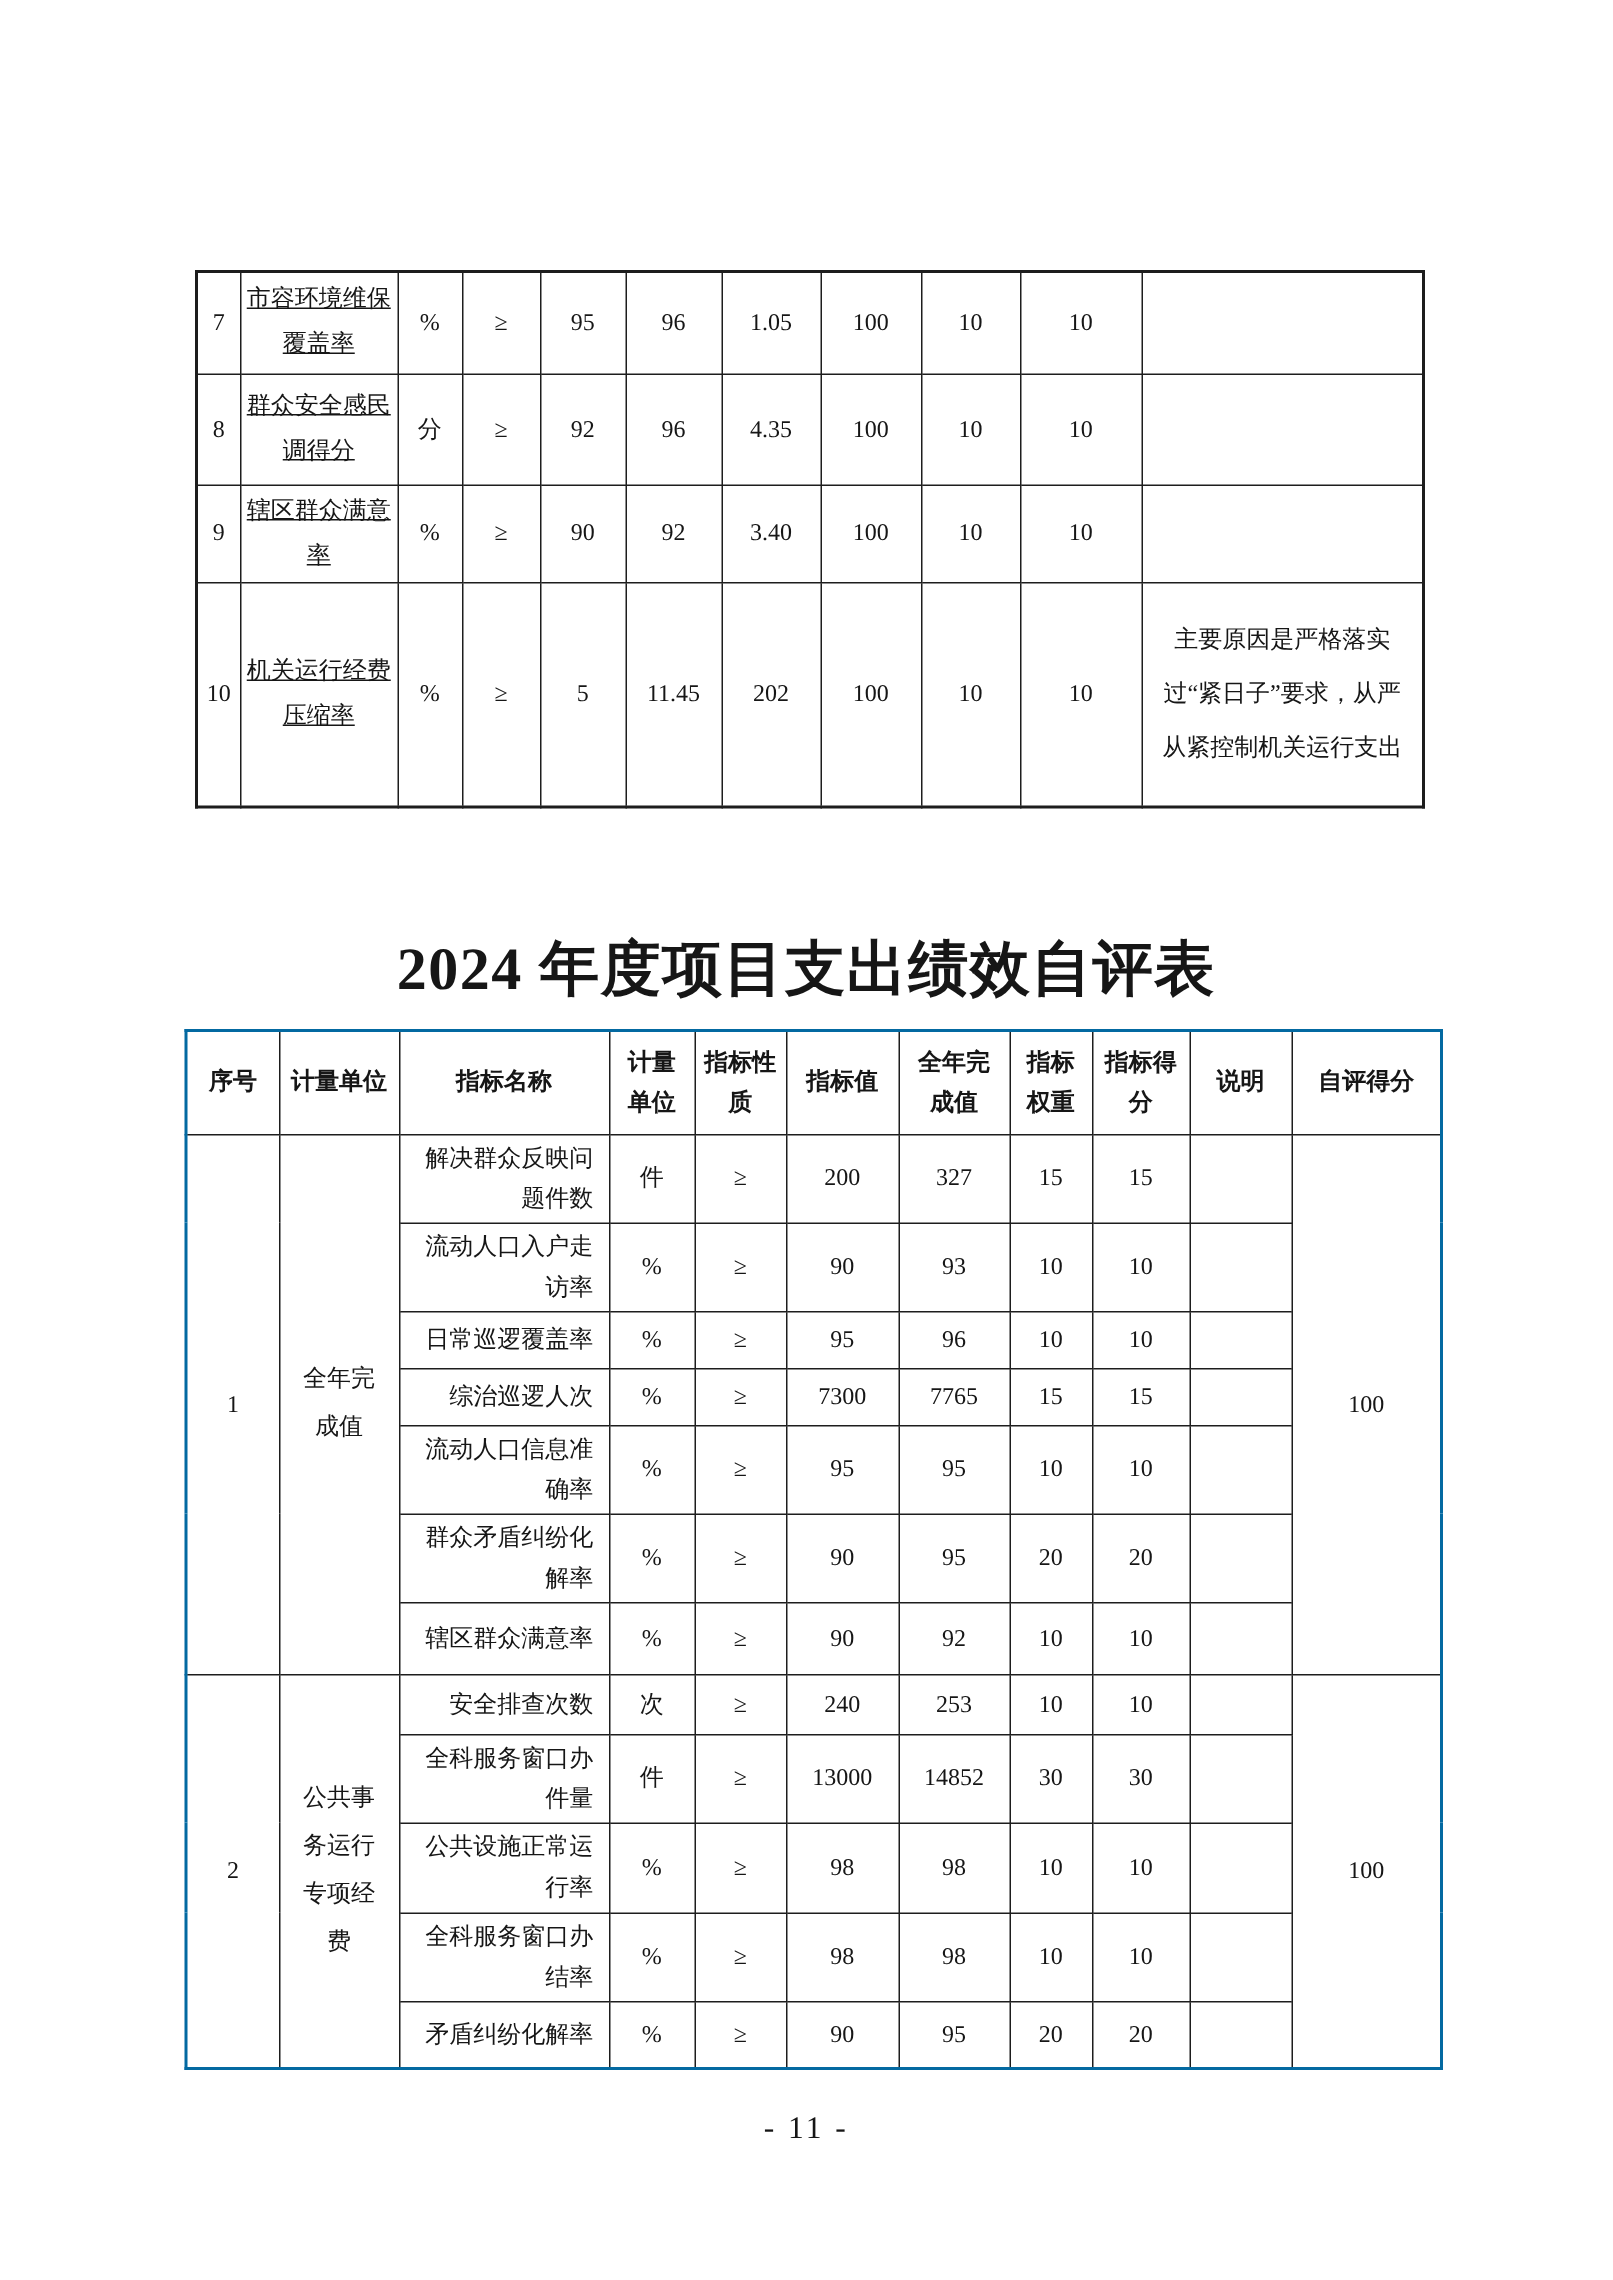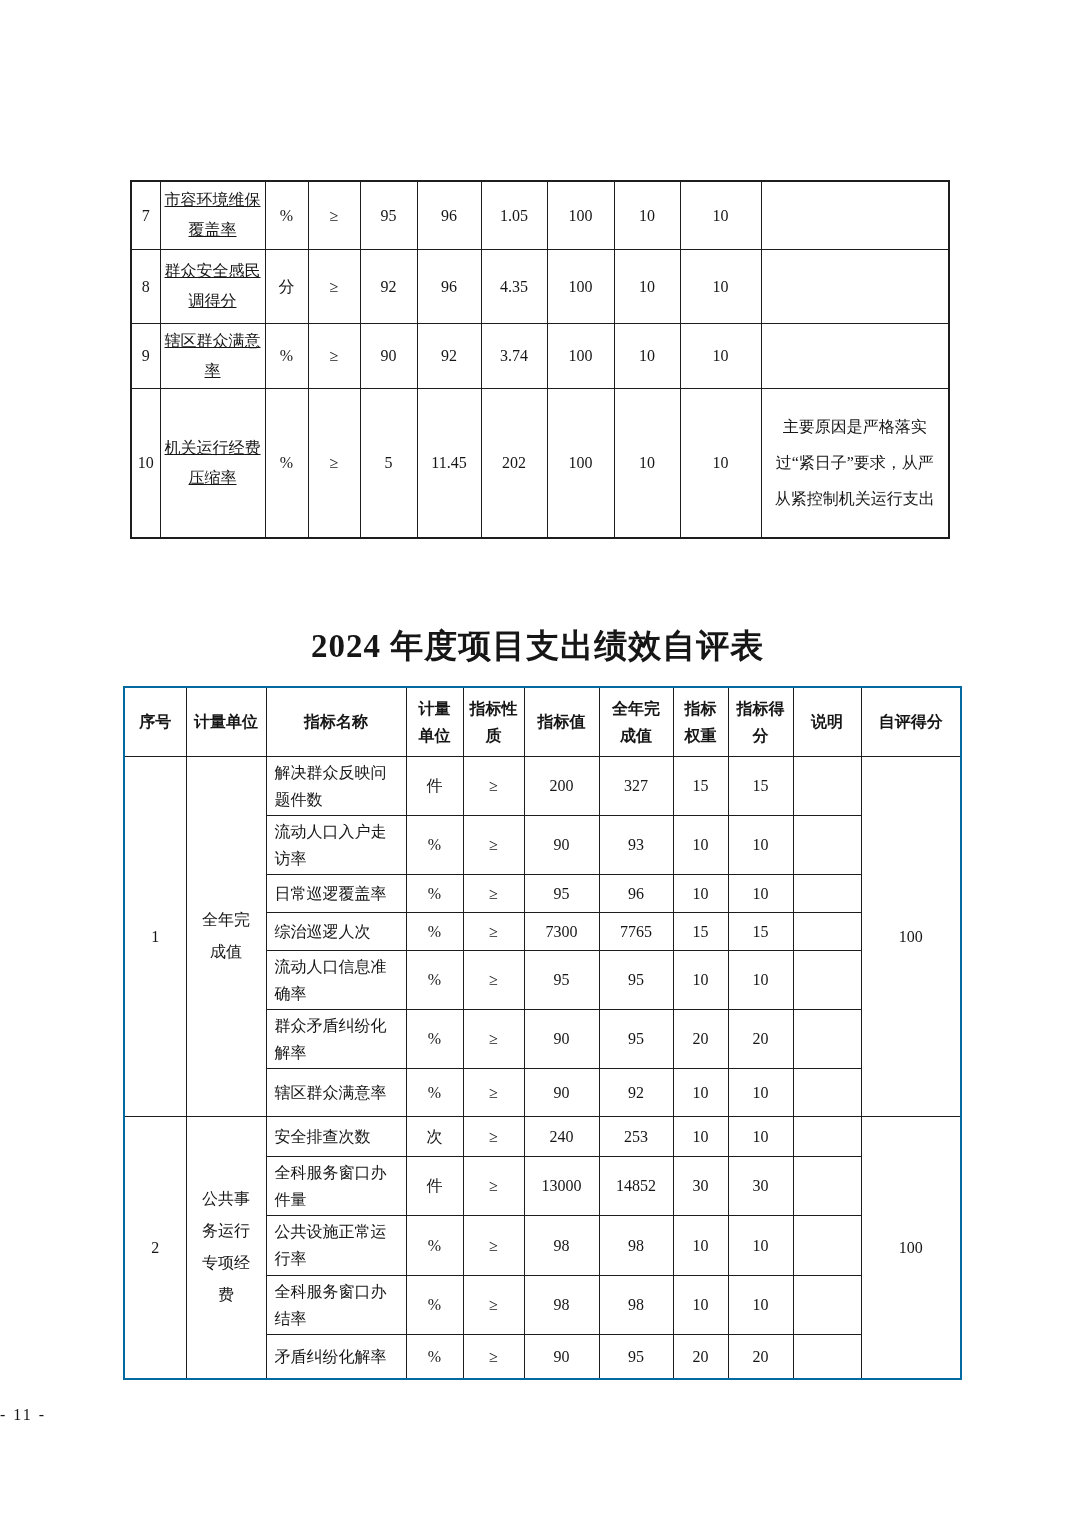--- a/index.html
+++ b/index.html
@@ -16,35 +16,35 @@
     padding: 2px 4px; line-height: 27px; font-weight: normal;
     overflow: hidden; word-break: break-all;
   }
   
   .t1 { left: 130px; top: 180px; width: 818px; border: 2px solid #1d1d1d; }
   .t1 .name { line-height: 30px; text-decoration: underline; }
   .t1 .note { line-height: 36px; padding: 20px 8px; }
   
   .doc-title {
     position: absolute; top: 624px; left: 0; width: 100%;
-    text-align: center; font-size: 33px; font-weight: bold;
+    text-align: center; font-size: 40px; font-weight: bold;
     letter-spacing: 1px; line-height: 44px;
   }
   
   .t2 { left: 123px; top: 686px; width: 837px; border: 2px solid #0369a1; }
   .t2 th {
     font-family: "Liberation Sans", sans-serif;
     font-weight: bold; font-size: 16px; line-height: 27px; padding: 2px 6px;
   }
-  .t2 .iname { text-align: left; padding: 2px 10px 2px 8px; line-height: 27px; }
+  .t2 .iname { text-align: right; padding: 2px 10px 2px 8px; line-height: 27px; }
   .t2 .pname { padding: 2px 10px; line-height: 32px; }
   
   .page-number {
     position: absolute; top: 1406px; left: 0; width: 100%;
-    text-align: left; font-size: 16px; letter-spacing: 2px;
+    text-align: center; font-size: 21px; letter-spacing: 2px;
   }
 </style>
 </head>
 <body>
 
 <div class="page">
 
   <table class="t1">
     <colgroup>
       <col style="width:29px">
@@ -86,21 +86,21 @@
       <td>10</td>
       <td class="note"></td>
     </tr>
     <tr style="height:64px">
       <td>9</td>
       <td class="name">辖区群众满意率</td>
       <td>%</td>
       <td>≥</td>
       <td>90</td>
       <td>92</td>
-      <td>3.74</td>
+      <td>3.40</td>
       <td>100</td>
       <td>10</td>
       <td>10</td>
       <td class="note"></td>
     </tr>
     <tr style="height:140px">
       <td>10</td>
       <td class="name">机关运行经费压缩率</td>
       <td>%</td>
       <td>≥</td>

